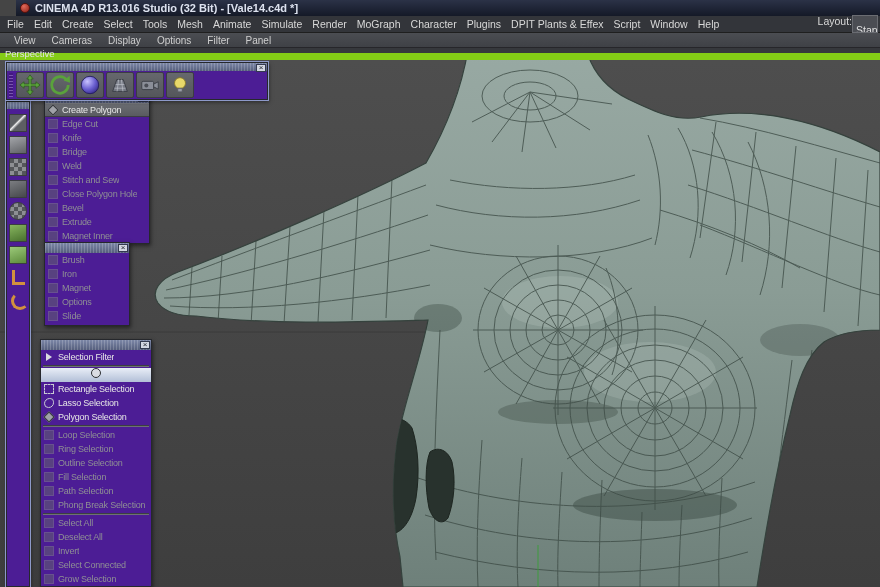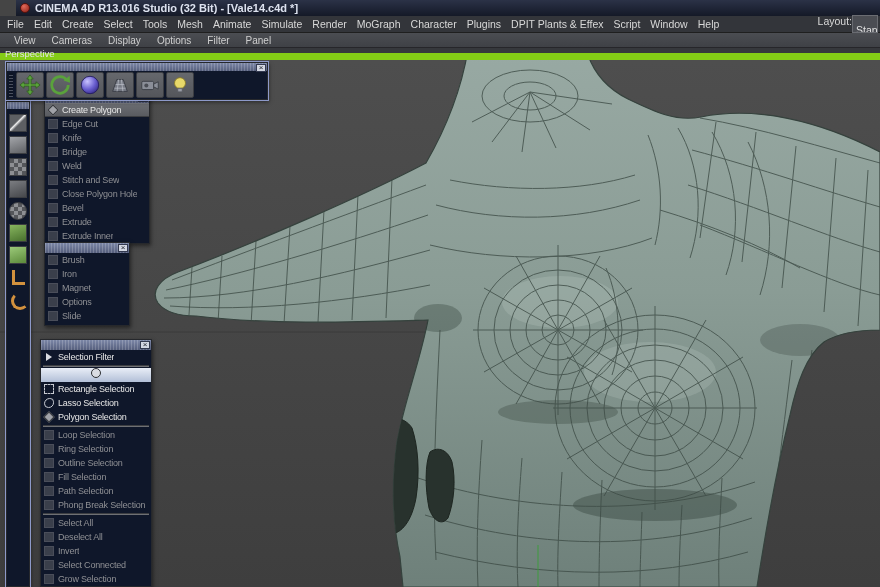--- a/index.html
+++ b/index.html
@@ -22,21 +22,21 @@
     padding:8px 3px;width:26px;overflow:hidden;white-space:nowrap;}
   .viewbar{position:absolute;left:0;top:33px;width:880px;height:15px;z-index:40;
     background:linear-gradient(#4b4d52,#3f4146);border-bottom:1px solid #26262a;display:flex;
     align-items:center;font-size:10px;color:#cfcfcf;padding-left:6px;}
   .vi{padding:0 8px;white-space:nowrap;}
   .perspbar{position:absolute;left:0;top:48px;width:880px;height:12px;z-index:40;
     background:#36383c;border-bottom:7px solid #84cc16;color:#e4e4e4;font-size:9.5px;
     line-height:11px;padding-left:5px;}
 
   
-  .palette{position:absolute;background:#0f172a;border:1px solid #26282c;
+  .palette{position:absolute;background:#4c1d95;border:1px solid #26282c;
     box-shadow:1px 2px 4px rgba(0,0,0,.5);font-size:9px;color:#e6e6e6;}
   .ptitle{height:10px;position:relative;
     background:repeating-linear-gradient(90deg,rgba(255,255,255,.18) 0 1px,rgba(0,0,0,0) 1px 3px),
                linear-gradient(#7c87a7,#555e7c);}
   .pclose{position:absolute;right:1px;top:1px;width:10px;height:8px;background:#d3d7e2;
     border:1px solid #343a50;color:#1b1e28;font-size:8px;line-height:6px;text-align:center;cursor:default;}
   .pclose::before{content:"\00D7";}
   .row{height:14px;display:flex;align-items:center;gap:4px;padding:0 3px;white-space:nowrap;
     overflow:hidden;letter-spacing:-0.2px;}
   .row .lbl{overflow:hidden;}
@@ -305,21 +305,21 @@
     <div class="row disabled">
       <span class="pmi"></span>
       <span class="lbl">Bevel</span>
     </div>
     <div class="row disabled">
       <span class="pmi"></span>
       <span class="lbl">Extrude</span>
     </div>
     <div class="row disabled">
       <span class="pmi"></span>
-      <span class="lbl">Extrude Inner</span>
+      <span class="lbl">Magnet Inner</span>
     </div>
   </div>
 
   <div class="palette defpal">
     <div class="ptitle">
       <span class="pclose"></span>
     </div>
     <div class="row disabled">
       <span class="pmi"></span>
       <span class="lbl">Brush</span>

